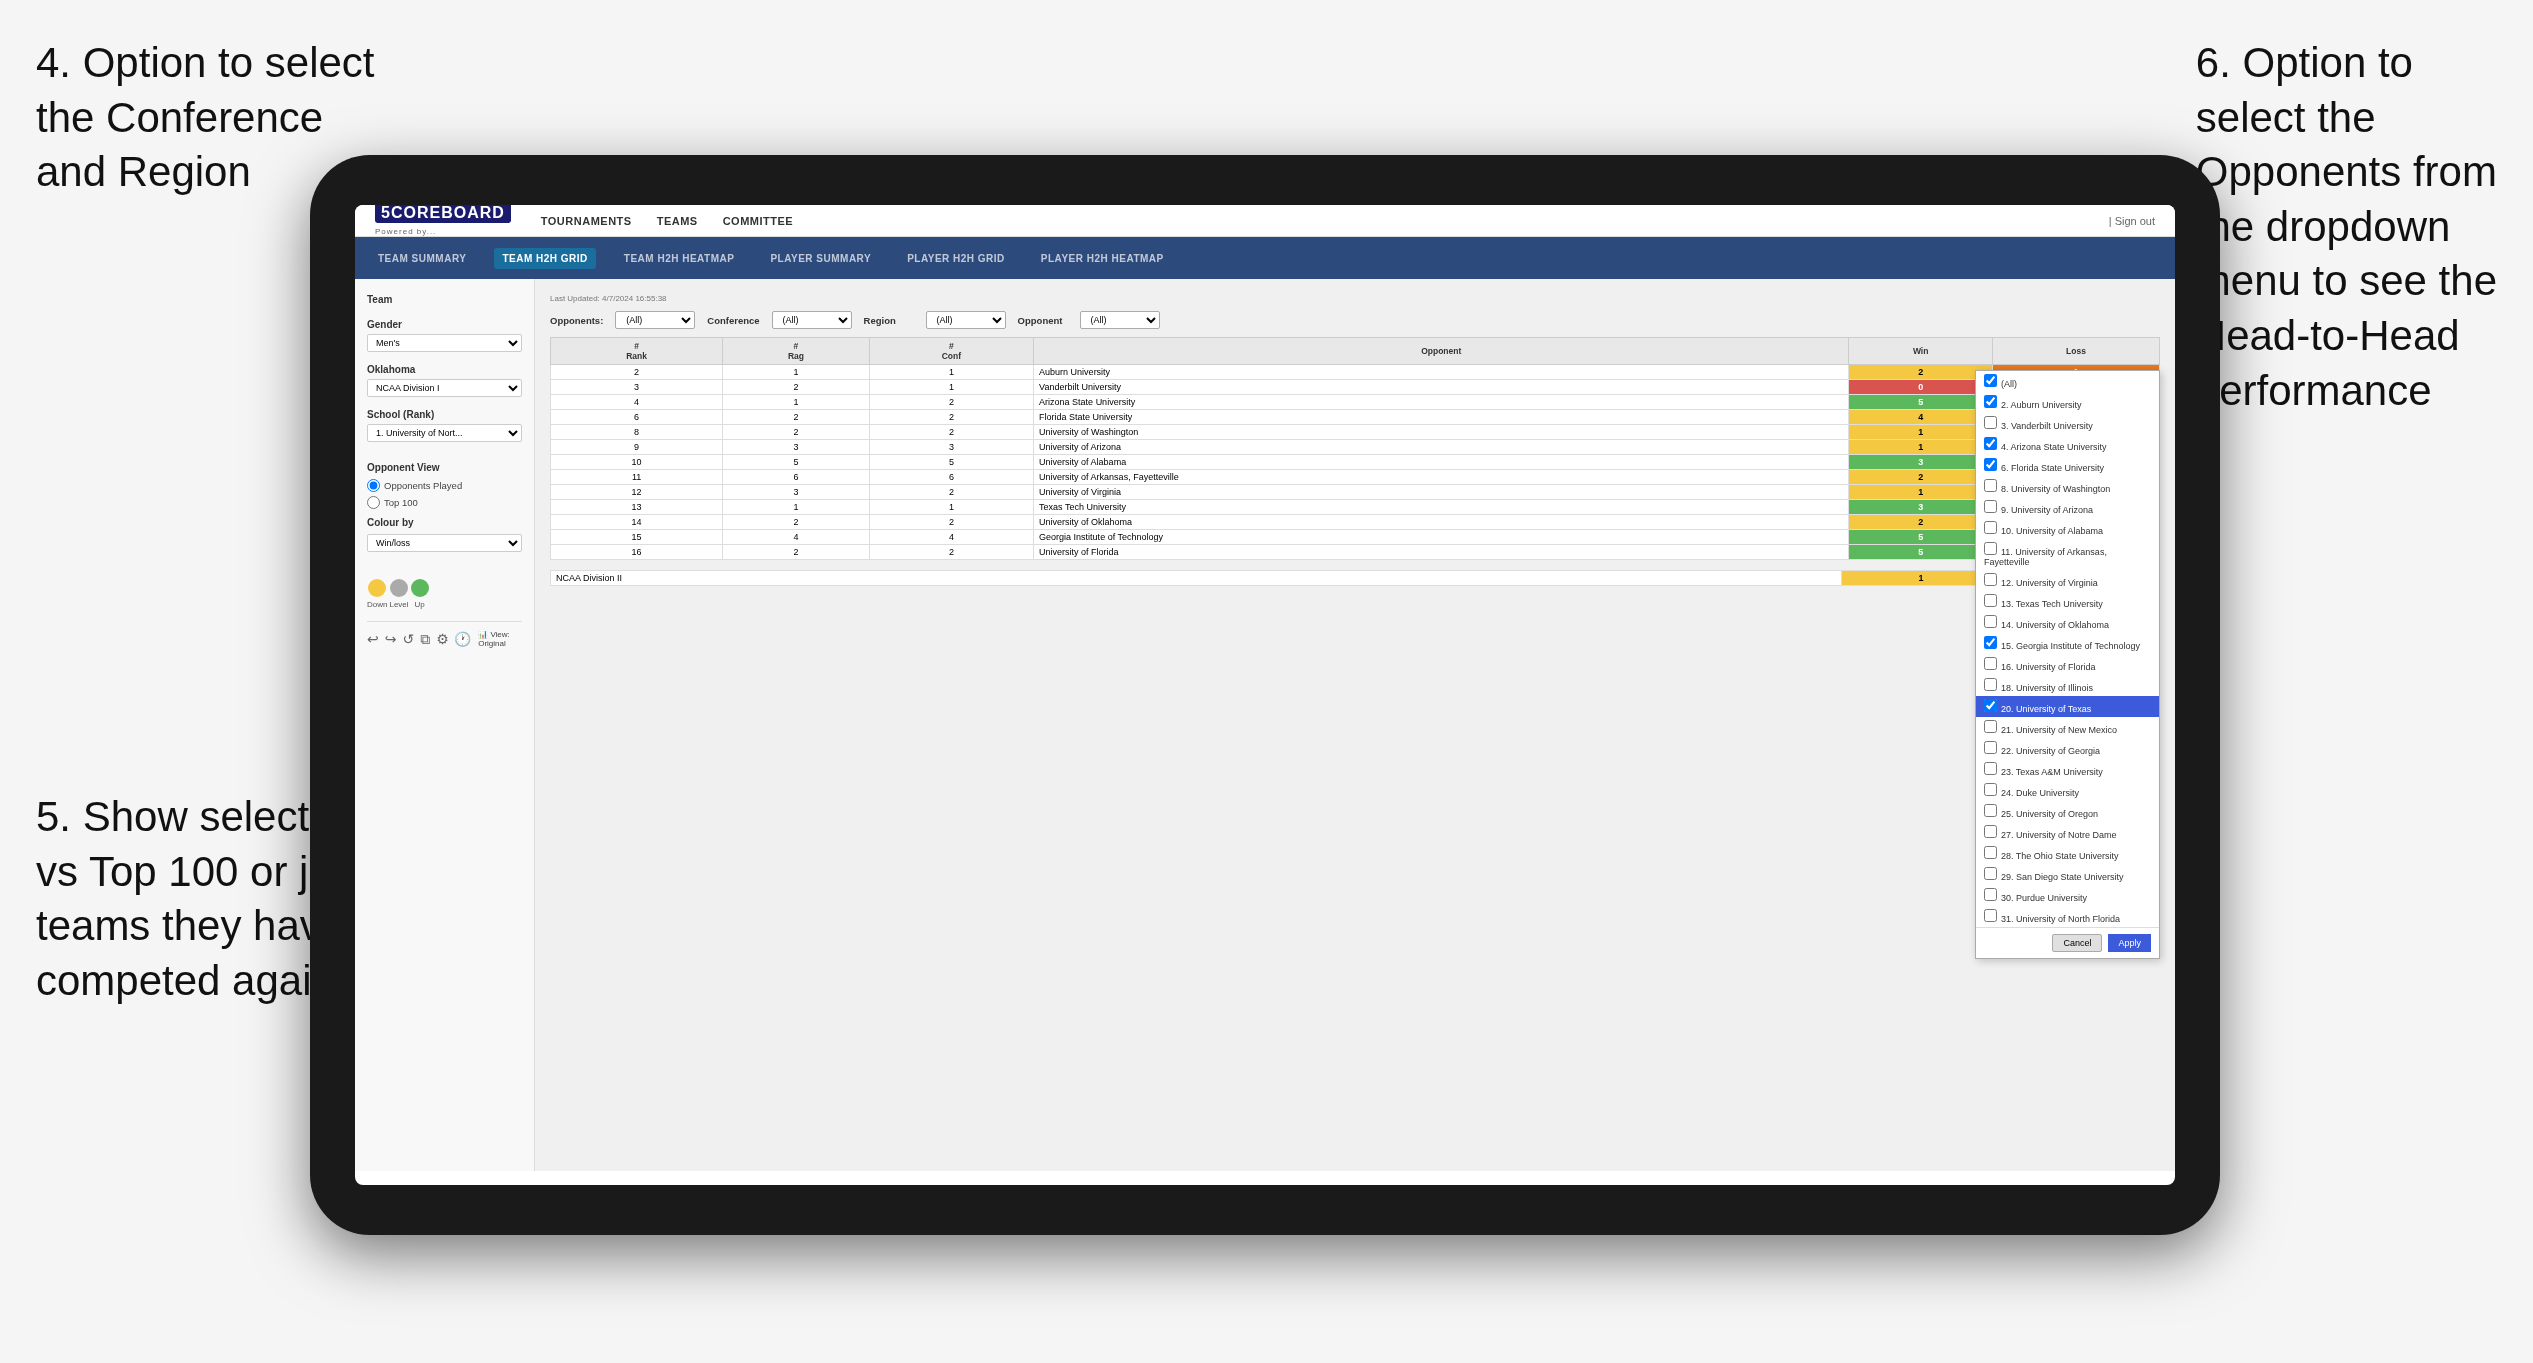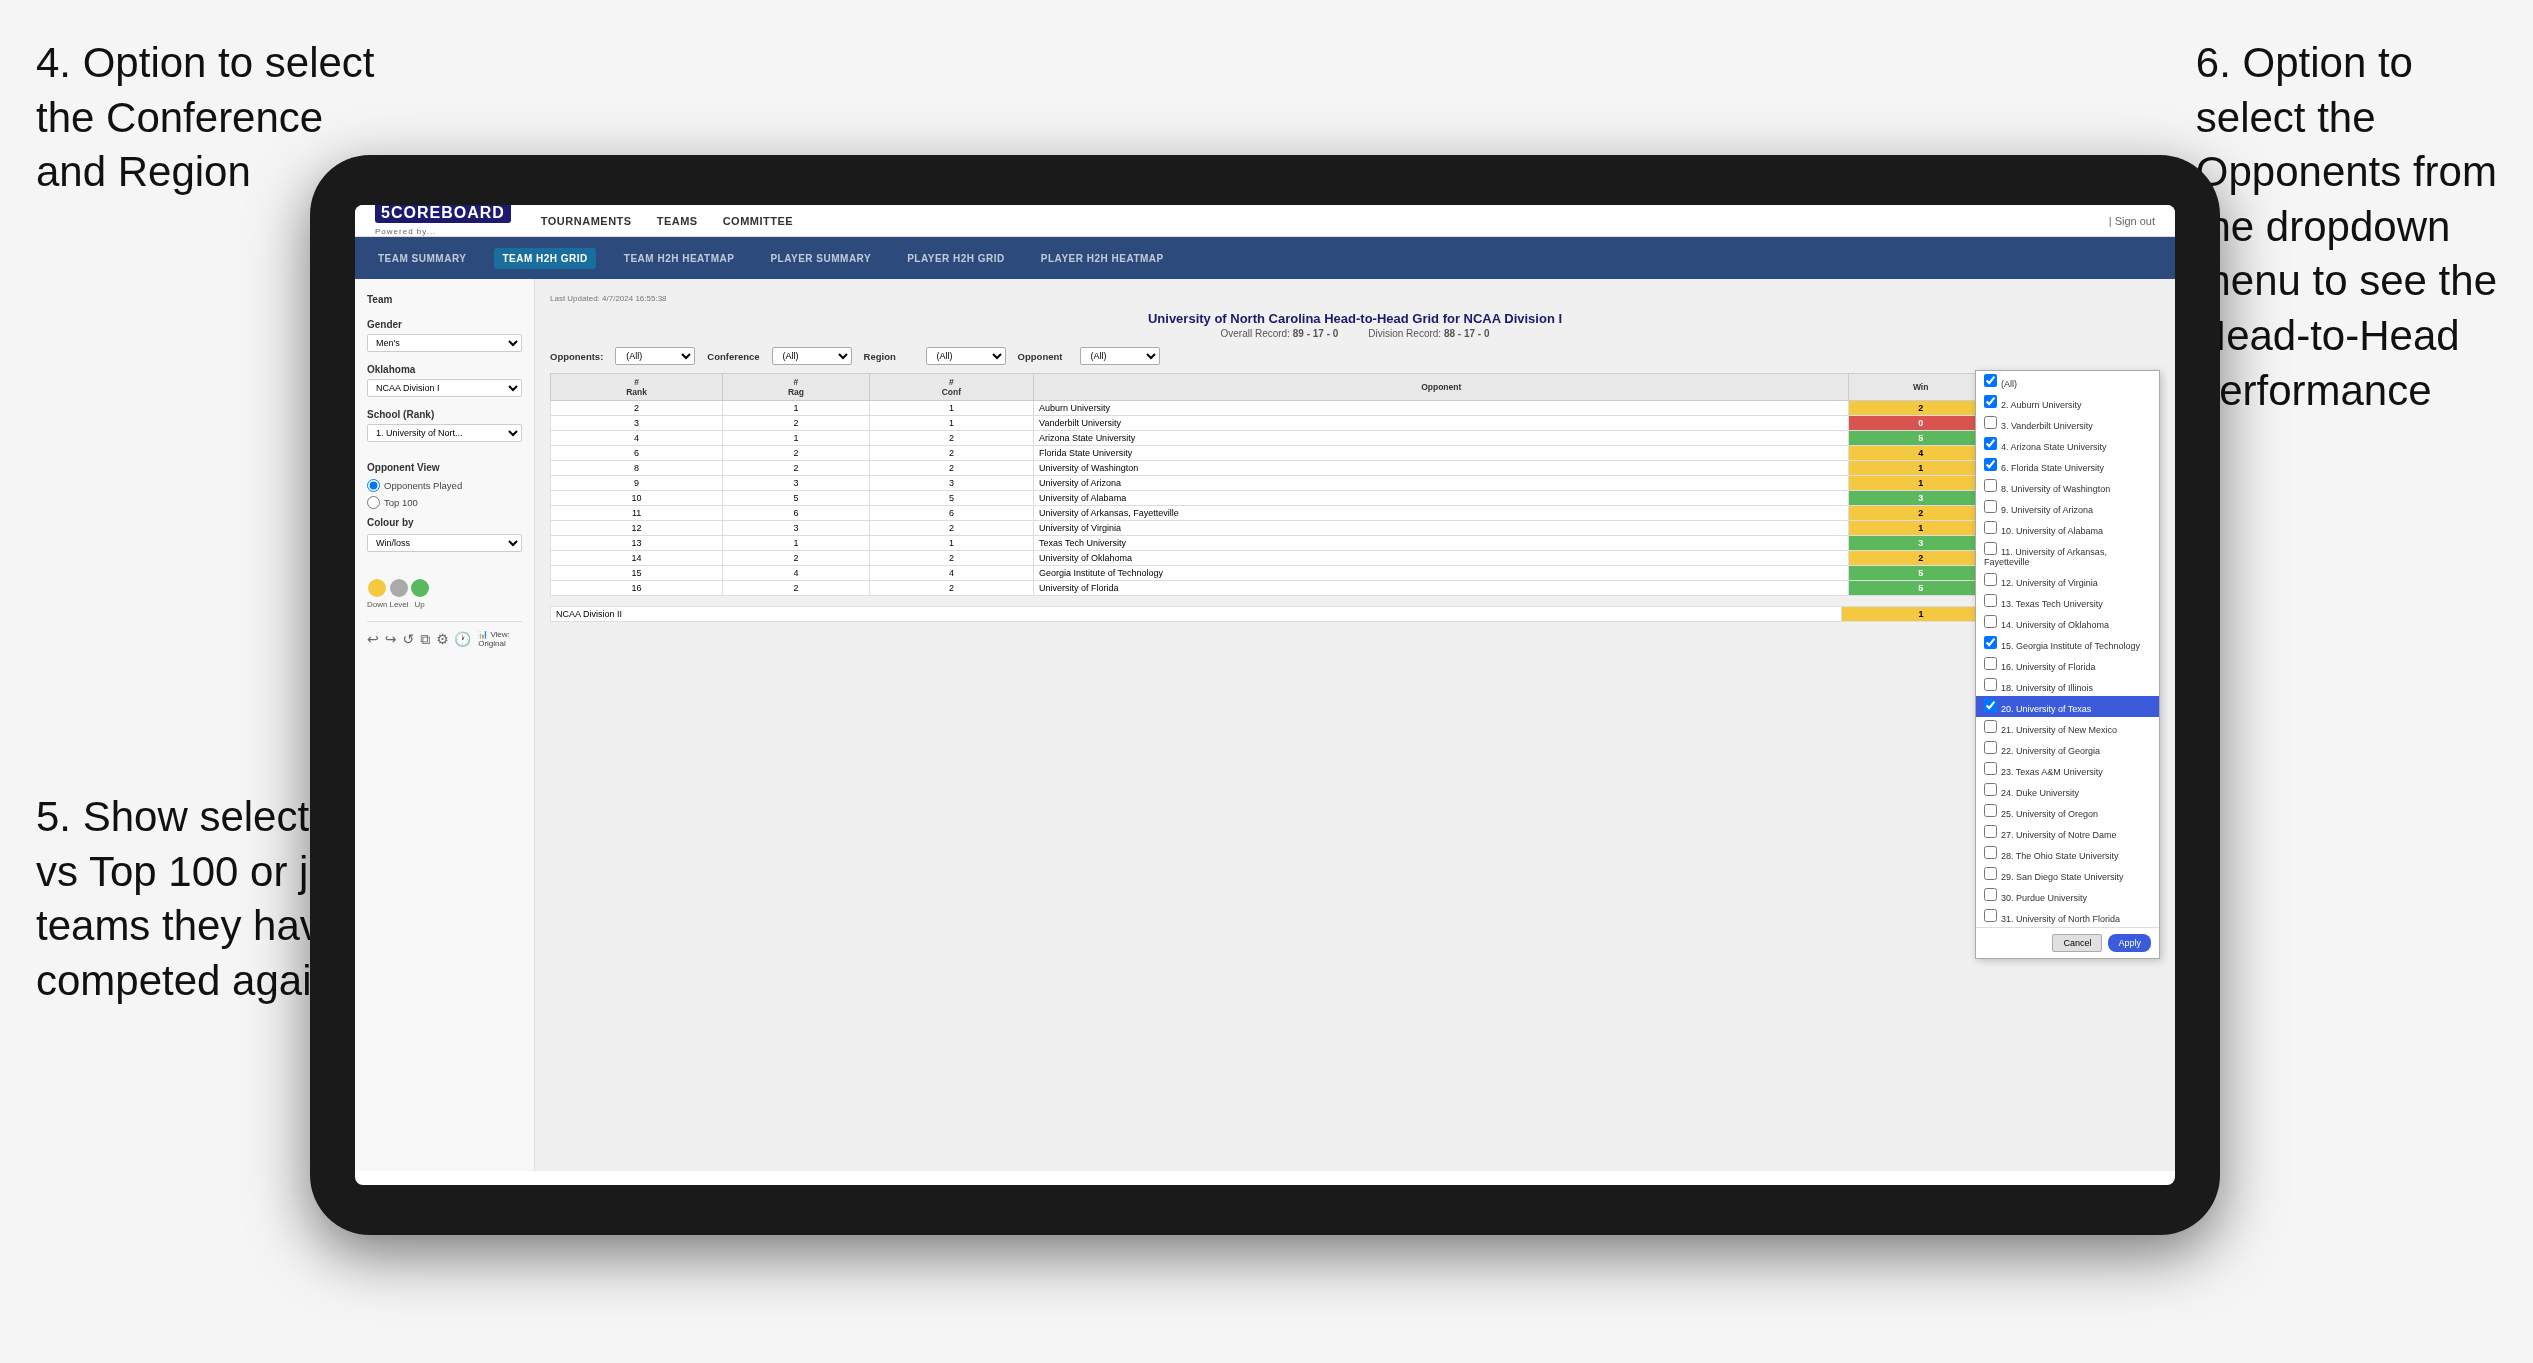--- a/index.html
+++ b/index.html
@@ -337,21 +337,21 @@
       border-radius: 2px;
       cursor: pointer;
     }
 
     .btn-apply {
       font-size: 9px;
       padding: 3px 10px;
       background: #3b5bdb;
       color: #fff;
       border: none;
-      border-radius: 8px;
+      border-radius: 0;
       cursor: pointer;
     }
 
     
     .timestamp {
       font-size: 8px;
       color: #777;
       margin-bottom: 8px;
     }
 
@@ -491,33 +491,20 @@
           <span class="toolbar-icon">⧉</span>
           <span class="toolbar-icon">⚙</span>
           <span class="toolbar-icon">🕐</span>
           <span style="font-size:8px; color:#444;">📊 View: Original</span>
         </div>
       </div>
 
       <div class="grid-area">
         <div class="timestamp">Last Updated: 4/7/2024 16:55:38</div>
 
-        <div class="grid-header">
-          <div class="grid-title">University of North Carolina Head-to-Head Grid for NCAA Division I</div>
-          <div class="grid-records">
-            <span>
-              <span>Overall Record:</span>
-              <strong>89 - 17 - 0</strong>
-            </span>
-            <span>
-              <span>Division Record:</span>
-              <strong>88 - 17 - 0</strong>
-            </span>
-          </div>
-        </div>
 
         <div class="filter-row">
           <span class="filter-label">Opponents:</span>
           <select class="filter-select">
             <option>(All)</option>
           </select>
           <span class="filter-label">Conference</span>
           <select class="filter-select">
             <option>(All)</option>
           </select>

